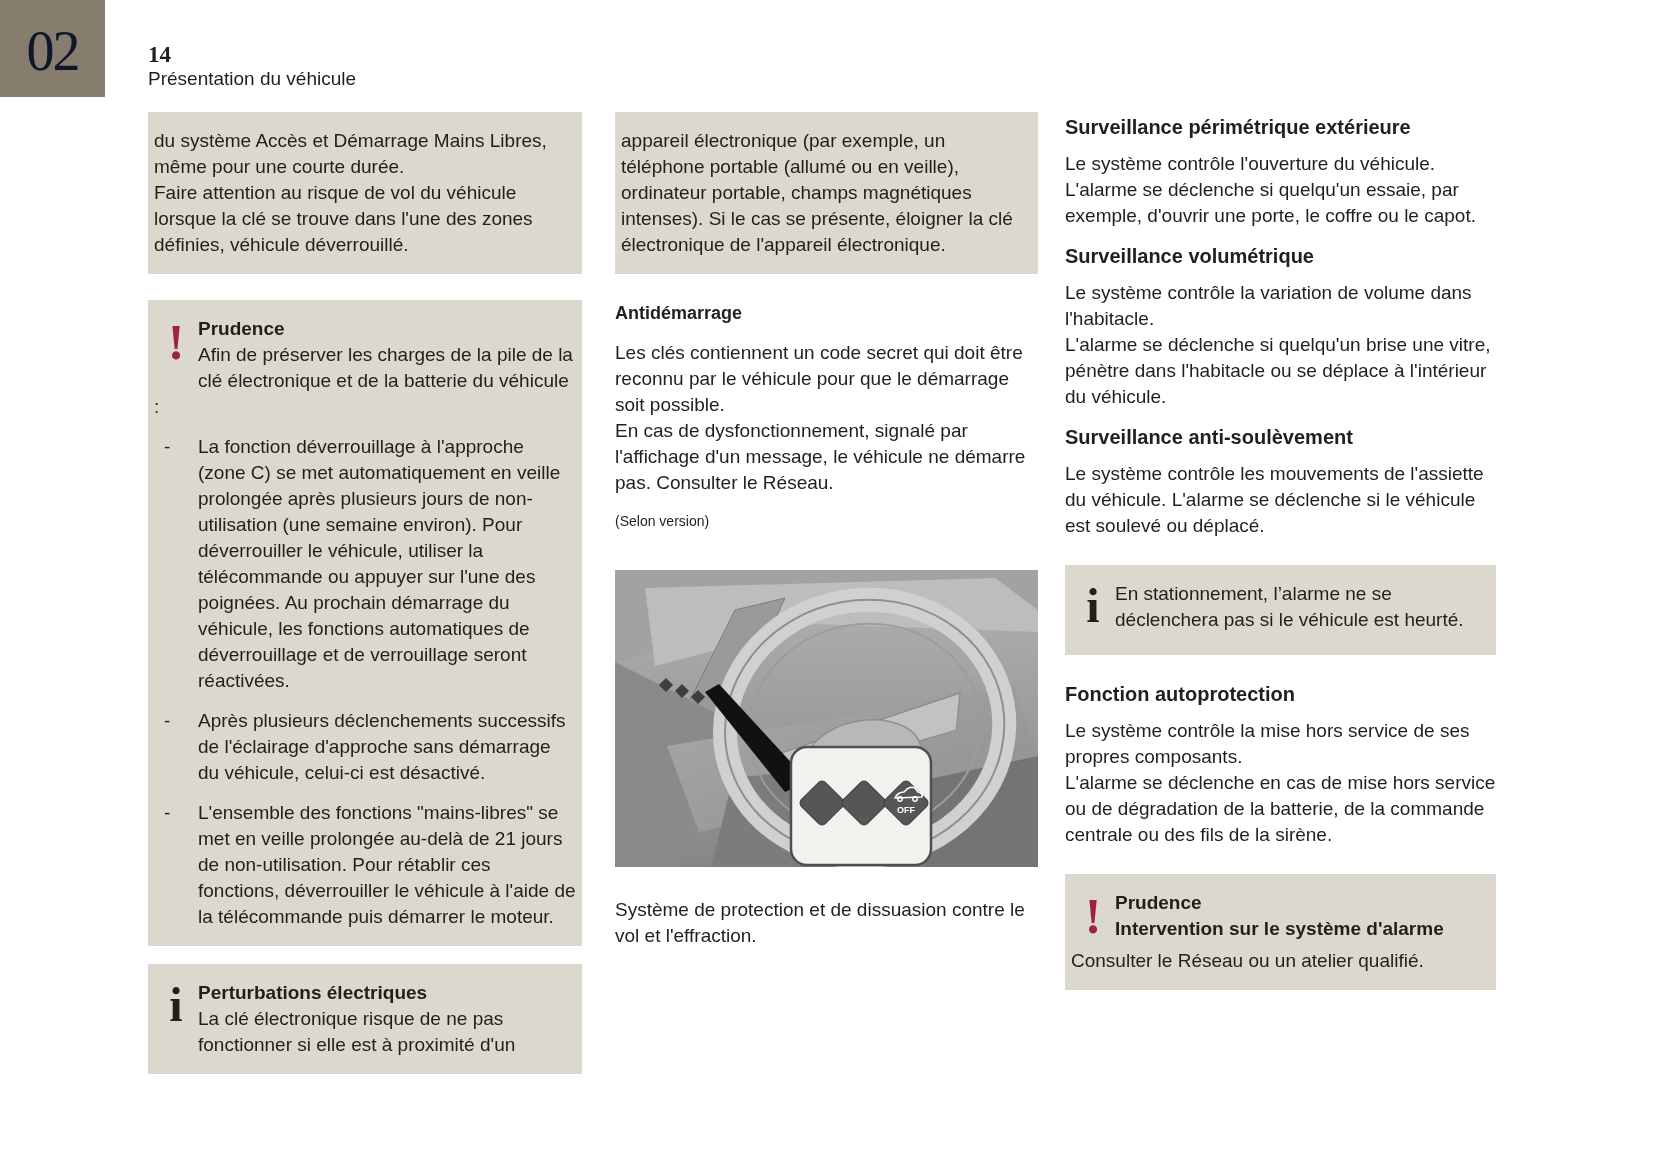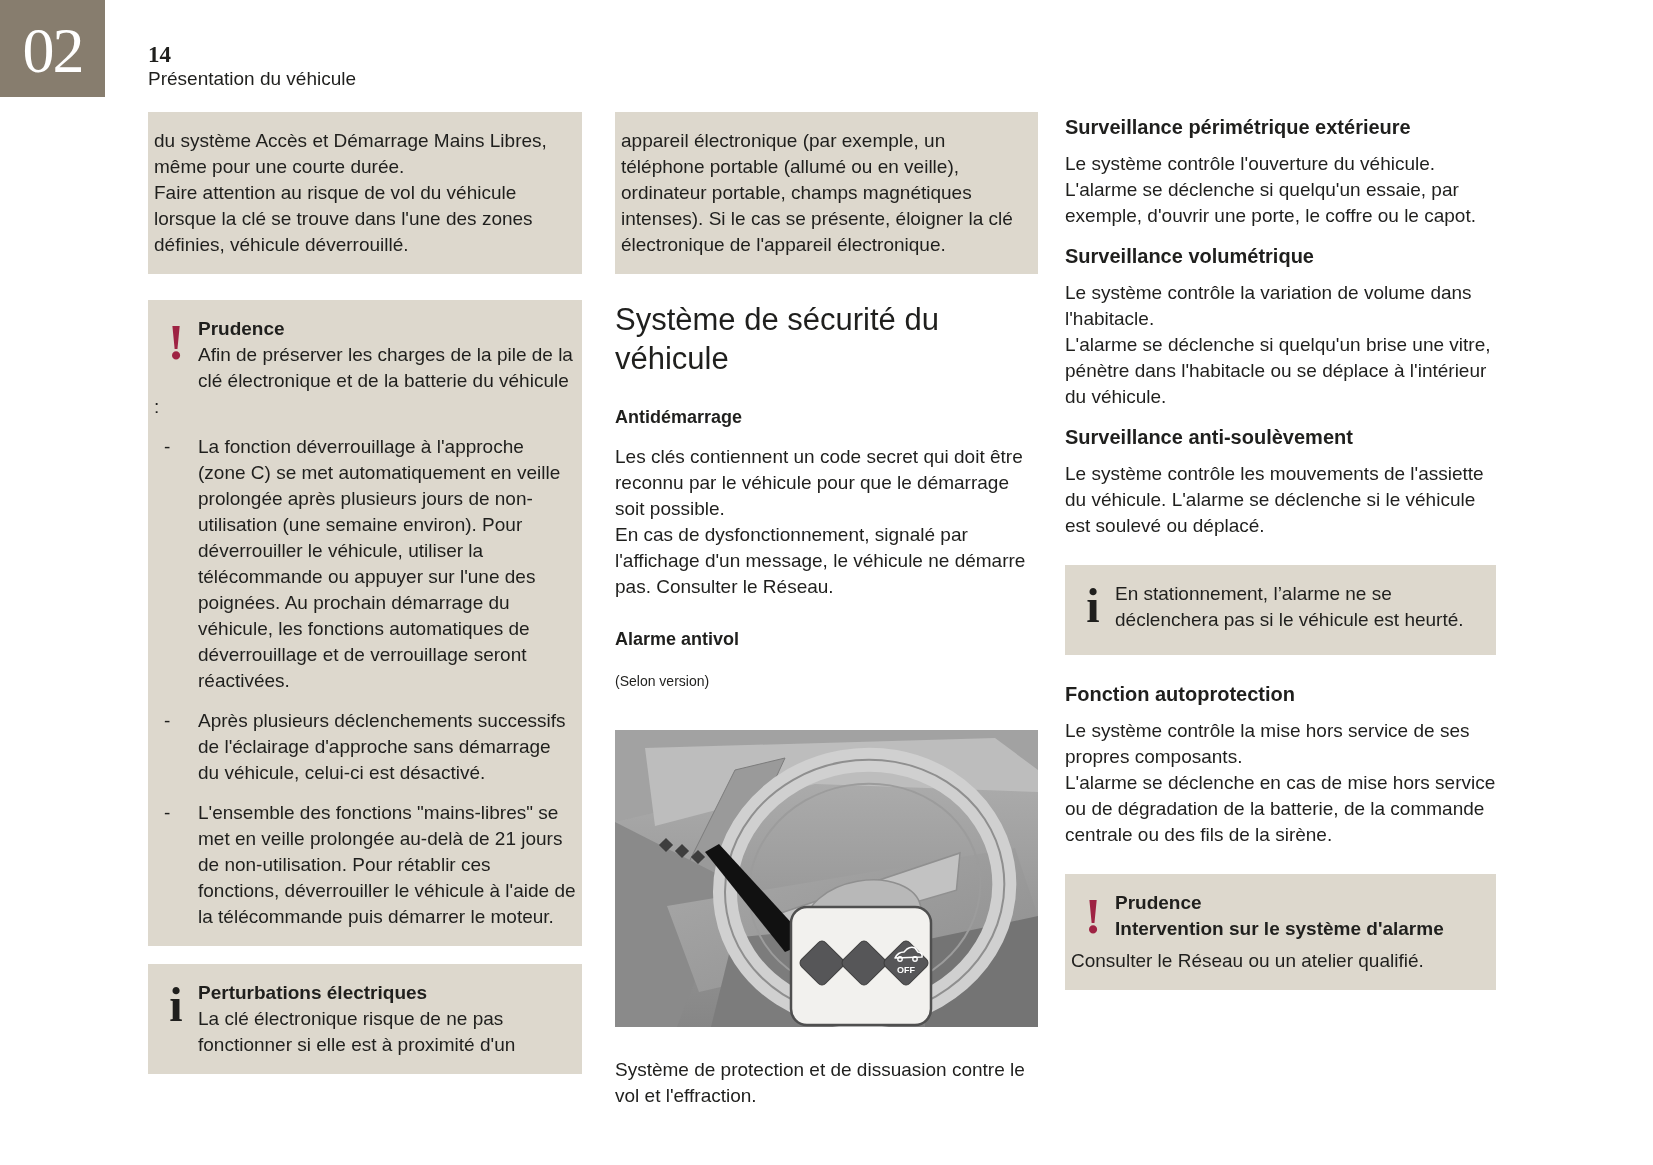--- a/index.html
+++ b/index.html
@@ -7,22 +7,22 @@
     width:1653px;height:1165px;position:relative;background:#ffffff;
     font-family:"Liberation Sans", sans-serif;color:#1f1f1d;
     -webkit-font-smoothing:antialiased;overflow:hidden;
   }
   
   .chapter-block{
     position:absolute;left:0;top:0;width:105px;height:97px;
     background:#877d6e;display:flex;align-items:center;justify-content:center;
   }
   .chapter-number{
-    font-family:"Liberation Serif", serif;font-size:64px;line-height:1;
-    color:#ffffff;letter-spacing:-2px;margin-top:4px;
+    font-family:"Liberation Serif", serif;font-size:56px;line-height:1;
+    color:#0f172a;letter-spacing:-2px;margin-top:4px;
   }
   .page-header{position:absolute;left:148px;top:44px;}
   .page-number{font-size:23px;font-weight:700;line-height:22px;font-family:Liberation Serif, serif;}
   .chapter-title{font-size:19px;font-weight:400;line-height:26px;}
 
   .col{position:absolute;top:112px;}
   .col1{left:148px;width:434px;}
   .col2{left:615px;width:423px;}
   .col3{left:1065px;width:431px;}
 
@@ -110,27 +110,25 @@
     <div class="clear"></div>
   </div>
 </div>
 
 <div class="col col2">
 
   <div class="graybox">
     <p class="body-text pre">appareil électronique (par exemple, un téléphone portable (allumé ou en veille), ordinateur portable, champs magnétiques intenses). Si le cas se présente, éloigner la clé électronique de l'appareil électronique.</p>
   </div>
 
-  <h1 class="h1">Système de sécurité du véhicule</h1>
 
   <h2 class="h2">Antidémarrage</h2>
   <p class="body-text pre mt10">Les clés contiennent un code secret qui doit être reconnu par le véhicule pour que le démarrage soit possible.
 En cas de dysfonctionnement, signalé par l'affichage d'un message, le véhicule ne démarre pas. Consulter le Réseau.</p>
 
-  <h2 class="h2">Alarme antivol</h2>
   <p class="subtle">(Selon version)</p>
 
   <svg class="figure" viewBox="0 0 423 297" aria-hidden="true">
     <defs>
       <linearGradient id="bgGrad" x1="0" y1="0" x2="0" y2="1">
         <stop offset="0" stop-color="#b3b3b3"></stop>
           <stop offset="1" stop-color="#868686"></stop>
       </linearGradient>
       <linearGradient id="dashGrad" x1="0" y1="0" x2="1" y2="1">
         <stop offset="0" stop-color="#a9a9a9"></stop>

